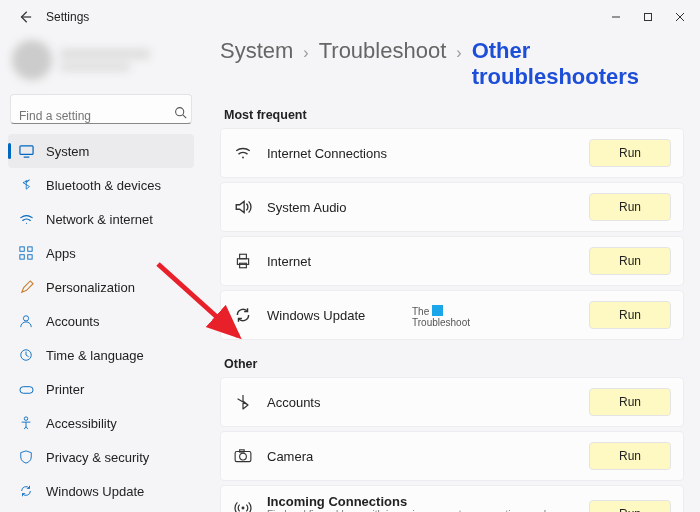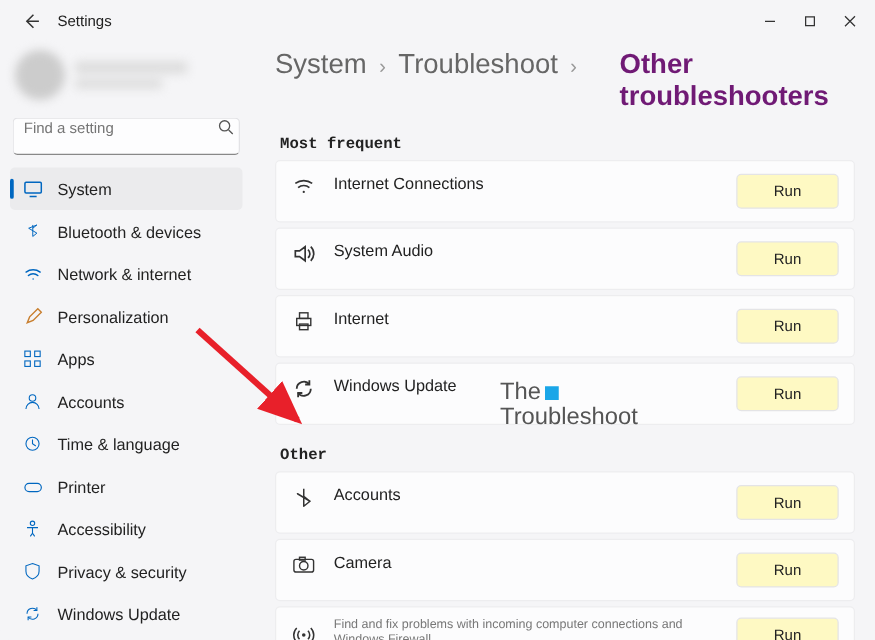--- a/index.html
+++ b/index.html
@@ -9,39 +9,39 @@
 .back { width: 22px; height: 22px; display: flex; align-items: center; justify-content: center; color: #333; }
 .title { margin-left: 10px; font-size: 12px; color: #222; }
 .winctl { margin-left: auto; display: flex; gap: 0; }
 .winbtn { width: 32px; height: 28px; display: flex; align-items: center; justify-content: center; color: #333; }
 .body { display: flex; height: calc(100% - 34px); }
 .sidebar { width: 202px; padding: 2px 8px 8px 8px; }
 .profile { display: flex; align-items: center; gap: 8px; padding: 4px 4px 12px 4px; filter: blur(4px); }
 .avatar { width: 40px; height: 40px; border-radius: 50%; background: #ccc; }
 .pname { font-size: 12px; font-weight: 600; color: #666; background: #ddd; width: 90px; height: 10px; border-radius: 3px; margin-bottom: 4px; }
 .pemail { width: 70px; height: 8px; background: #ddd; border-radius: 3px; }
-.searchbox { margin: 2px 2px 10px 2px; height: 30px; background: #fdfdfe; border: 1px solid #e3e3e6; border-bottom: 1.5px solid #888; border-radius: 4px; display: flex; align-items: flex-start; padding: 0 8px; }
+.searchbox { margin: 2px 2px 10px 2px; height: 30px; background: #fdfdfe; border: 1px solid #e3e3e6; border-bottom: 1.5px solid #888; border-radius: 4px; display: flex; align-items: flex-end; padding: 0 8px; }
 .searchbox input { flex: 1; border: none; outline: none; background: transparent; font-size: 12px; color: #666; }
 .nav { list-style: none; }
 .nav li { display: flex; align-items: center; gap: 12px; height: 34px; padding: 0 10px; font-size: 13px; border-radius: 4px; position: relative; }
 .nav li.selected { background: #ebebed; }
 .nav li.selected::before { content: ""; position: absolute; left: 0; top: 9px; bottom: 9px; width: 3px; background: #0067c0; border-radius: 2px; }
 .nav .icon { width: 16px; height: 16px; display: flex; align-items: center; justify-content: center; }
 .main { flex: 1; padding: 4px 16px 0 18px; overflow: hidden; }
 .breadcrumb { display: flex; align-items: baseline; gap: 10px; font-size: 22px; color: #666; margin-bottom: 18px; }
 .breadcrumb .sep { color: #999; font-size: 16px; }
-.breadcrumb .cur { color: #701a75; font-weight: 600; margin-left: 24px; }
-.section-title { font-size: 12.5px; font-weight: 600; margin: 0 0 6px 4px; font-family: Liberation Mono, monospace; }
-.card { background: #fcfcfd; border: 1px solid #ededef; border-radius: 4px; padding: 10px 12px; display: flex; align-items: flex-start; gap: 14px; margin-bottom: 4px; }
+.breadcrumb .cur { color: #1d4ed8; font-weight: 600; }
+.section-title { font-size: 12.5px; font-weight: 600; margin: 0 0 6px 4px; }
+.card { background: #fcfcfd; border: 1px solid #ededef; border-radius: 4px; padding: 10px 12px; display: flex; align-items: center; gap: 14px; margin-bottom: 4px; }
 .card .cicon { width: 20px; height: 20px; display: flex; align-items: center; justify-content: center; color: #333; }
 .card .ctitle { font-size: 13px; }
 .card .csub { font-size: 10px; color: #777; line-height: 1.2; }
 .runbtn { margin-left: auto; background: #fef9c3; border: 1px solid #e4e4e6; border-radius: 4px; height: 28px; min-width: 82px; font-size: 12px; color: #222; display: flex; align-items: center; justify-content: center; }
 .arrow { position: absolute; left: 152px; top: 258px; width: 100px; height: 100px; pointer-events: none; z-index: 5; }
-.watermark { position: absolute; left: 400px; top: 304px; font-size: 19px; line-height: 1.05; color: #555; font-family: Arial, sans-serif; z-index: 4; pointer-events: none; }
+.watermark { position: absolute; left: 412px; top: 304px; font-size: 10px; line-height: 1.05; color: #555; font-family: Arial, sans-serif; z-index: 4; pointer-events: none; }
 .watermark .sq { display: inline-block; width: 11px; height: 11px; background: #1aa6e8; margin-left: 3px; position: relative; top: 1px; }
 </style>
 </head>
 <body>
 
 <div class="window">
 
   <div class="titlebar">
     <div class="back">
       <svg width="14" height="14" viewBox="0 0 16 16">
@@ -106,36 +106,36 @@
         <li>
             <span class="icon">
               <svg width="15" height="15" viewBox="0 0 16 16">
                 <path d="M2 6a10 10 0 0 1 12 0M4 9a6 6 0 0 1 8 0M8 12h0" fill="none" stroke="#0067c0" stroke-width="1.3" stroke-linecap="round"></path>
               </svg>
             </span>
             <span>Network &amp; internet</span>
           </li>
         <li>
             <span class="icon">
-              <svg width="15" height="15" viewBox="0 0 16 16">
-                <path d="M3 13l2-5 7-7 3 3-7 7-5 2z" fill="none" stroke="#c87e2e" stroke-width="1.2"></path>
-              </svg>
-            </span>
-            <span>Personalization</span>
-          </li>
-        <li>
-            <span class="icon">
               <svg width="14" height="14" viewBox="0 0 16 16">
                 <rect x="1" y="1" width="5" height="5" fill="none" stroke="#0067c0"></rect>
                 <rect x="10" y="1" width="5" height="5" fill="none" stroke="#0067c0"></rect>
                 <rect x="1" y="10" width="5" height="5" fill="none" stroke="#0067c0"></rect>
                 <rect x="10" y="10" width="5" height="5" fill="none" stroke="#0067c0"></rect>
               </svg>
             </span>
             <span>Apps</span>
+          </li>
+        <li>
+            <span class="icon">
+              <svg width="15" height="15" viewBox="0 0 16 16">
+                <path d="M3 13l2-5 7-7 3 3-7 7-5 2z" fill="none" stroke="#c87e2e" stroke-width="1.2"></path>
+              </svg>
+            </span>
+            <span>Personalization</span>
           </li>
         <li>
             <span class="icon">
               <svg width="14" height="14" viewBox="0 0 16 16">
                 <circle cx="8" cy="5" r="3" fill="none" stroke="#0067c0"></circle>
                 <path d="M2 15a6 6 0 0 1 12 0" fill="none" stroke="#0067c0"></path>
               </svg>
             </span>
             <span>Accounts</span>
           </li>
@@ -260,20 +260,21 @@
         <div class="runbtn">Run</div>
       </div>
       <div class="card" style="align-items:flex-start;padding-top:8px;padding-bottom:8px">
         <span class="cicon" style="margin-top:4px">
             <svg width="18" height="18" viewBox="0 0 16 16">
               <circle cx="8" cy="8" r="1.3" fill="#333"></circle>
               <path d="M5 5a4.2 4.2 0 0 0 0 6M11 5a4.2 4.2 0 0 1 0 6M3 3a7 7 0 0 0 0 10M13 3a7 7 0 0 1 0 10" fill="none" stroke="#333" stroke-width="1.1"></path>
             </svg>
           </span>
         <div style="flex:1">
+          <div class="ctitle" style="font-weight:600">Incoming Connections</div>
           <div class="csub">Find and fix problems with incoming computer connections and Windows Firewall.</div>
         </div>
         <div class="runbtn" style="align-self:center">Run</div>
       </div>
     </div>
   </div>
 
   <svg class="arrow" viewBox="0 0 100 100">
     <defs>
         <marker id="ah" markerWidth="8" markerHeight="8" refX="6" refY="3" orient="auto">

